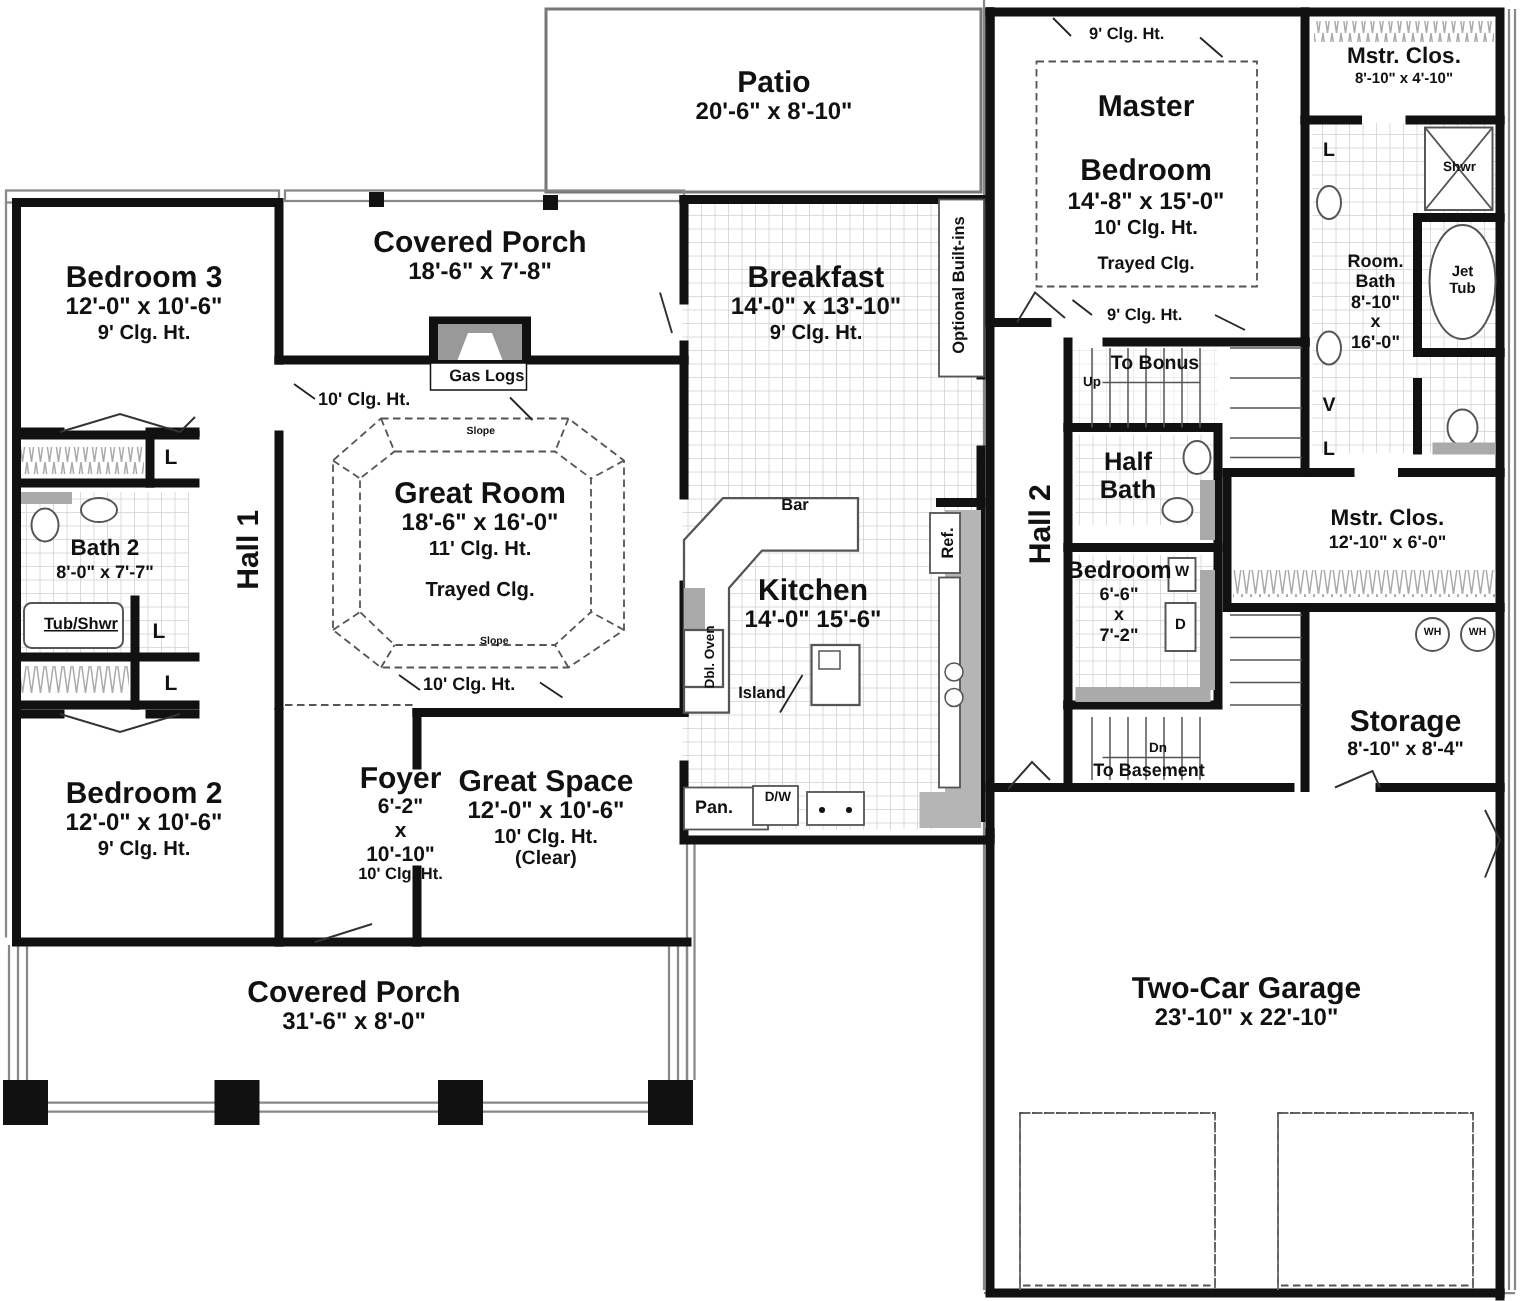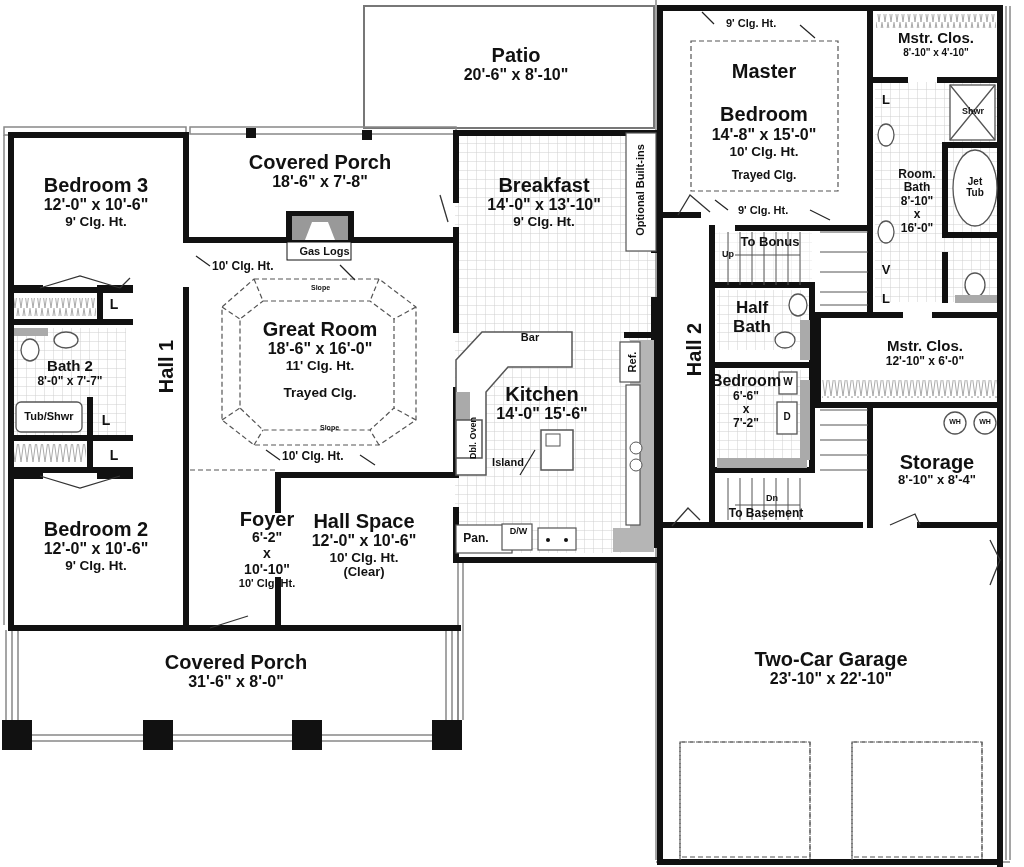--- a/index.html
+++ b/index.html
@@ -237,21 +237,21 @@
 <div class="lbl" style="left:96px; top:174px;">
   <span class="name">Bedroom 3</span>
   <span class="dim">12'-0" x 10'-6"</span>
   <span class="clg">9' Clg. Ht.</span>
 </div>
 
 <div class="lbl small" style="left:70px; top:358px;">
   <span class="name">Bath 2</span>
   <span class="dim">8'-0" x 7'-7"</span>
 </div>
-<div class="tag" style="left:16px; top:410px; width:66px; font-size:11px;">Tub/Shwr</div>
+<div class="tag" style="left:16px; top:410px; width:76px; font-size:11px;text-decoration:underline;">Tub/Shwr</div>
 
 <div class="tag" style="left:104px; top:296px; width:20px; font-size:14px;">L</div>
 <div class="tag" style="left:96px; top:412px; width:20px; font-size:14px;">L</div>
 <div class="tag" style="left:104px; top:447px; width:20px; font-size:14px;">L</div>
 
 <div class="vert" style="left:140px; top:355px; font-size:20px; transform: rotate(-90deg);">Hall 1</div>
 
 <div class="lbl" style="left:320px; top:318px;text-align:center;">
   <span class="name">Great Room</span>
   <span class="dim">18'-6" x 16'-0"</span>
@@ -329,21 +329,21 @@
   <span class="dim">7'-2"</span>
 </div>
 <div class="tag" style="left:779px; top:376px; width:18px; font-size:10px;">W</div>
 <div class="tag" style="left:777px; top:411px; width:20px; font-size:10px;">D</div>
 
 <div class="lbl small" style="left:925px; top:338px;">
   <span class="name">Mstr. Clos.</span>
   <span class="dim">12'-10" x 6'-0"</span>
 </div>
 
-<div class="lbl" style="left:937px; top:451px;">
+<div class="lbl" style="left:937px; top:470px;">
   <span class="name">Storage</span>
   <span class="dim" style="font-size:13px;">8'-10" x 8'-4"</span>
 </div>
 <div class="tag" style="left:944px; top:418px; width:22px; font-size:7px;">WH</div>
 <div class="tag" style="left:974px; top:418px; width:22px; font-size:7px;">WH</div>
 
 <div class="tiny" style="left:722px; top:493px; font-size:9px;margin-left:44px;">Dn</div>
 <div class="tag" style="left:716px; top:506px; width:100px; font-size:12px;text-align:center;">To Basement</div>
 
 <div class="lbl" style="left:96px; top:518px;">
@@ -354,21 +354,21 @@
 
 <div class="lbl" style="left:232px; top:508px;margin-left:35px;">
   <span class="name">Foyer</span>
   <span class="dim" style="font-size:14px;">6'-2"</span>
   <span class="dim" style="font-size:14px;">x</span>
   <span class="dim" style="font-size:14px;">10'-10"</span>
   <span class="note" style="font-size:11px;">10' Clg. Ht.</span>
 </div>
 
 <div class="lbl" style="left:364px; top:510px;">
-  <span class="name">Hall Space</span>
+  <span class="name">Great Space</span>
   <span class="dim">12'-0" x 10'-6"</span>
   <span class="clg">10' Clg. Ht.</span>
   <span class="note">(Clear)</span>
 </div>
 
 <div class="lbl" style="left:236px; top:651px;">
   <span class="name">Covered Porch</span>
   <span class="dim">31'-6" x 8'-0"</span>
 </div>
 

